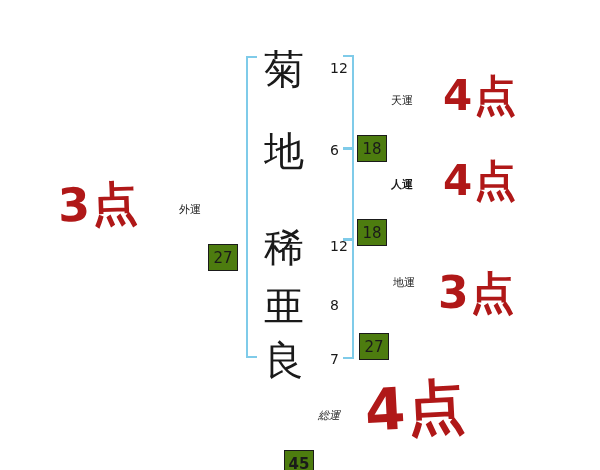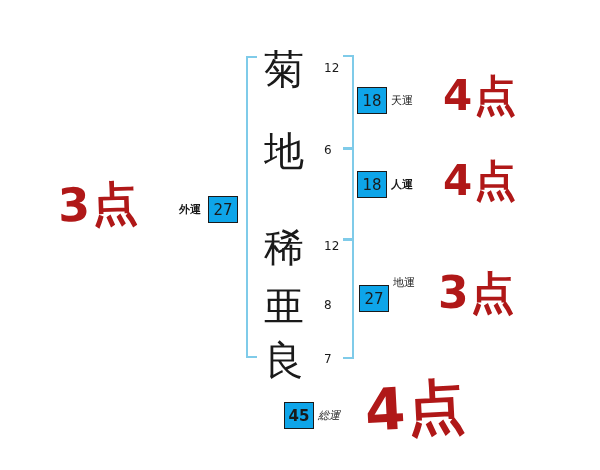--- a/index.html
+++ b/index.html
@@ -19,22 +19,22 @@
 
   
   .char-slot{position:absolute;left:264px;width:58px;height:48px;}
   .kanji{
     display:block;
     font-size:40px;line-height:46px;
     font-family:"DejaVu Serif","Liberation Serif",serif;
     color:var(--ink);
   }
   .strokes{
-    position:absolute;left:60px;top:16px;
-    font-size:12px;line-height:12px;color:var(--ink);
+    position:absolute;left:66px;top:16px;
+    font-size:14px;line-height:12px;color:var(--ink);
   }
   .c0{top:46px;}
   .c1{top:128px;}
   .c2{top:224px;}
   .c3{top:283px;}
   .c4{top:337px;}
 
   
   .bracket{position:absolute;width:9px;}
   .bracket.left{
@@ -50,26 +50,26 @@
   .bracket-gaiun{left:246px;top:56px;height:298px;}
   .bracket-tenun{left:343px;top:55px;height:90px;}
   .bracket-jinun{left:343px;top:148px;height:88px;}
   .bracket-chiun{left:343px;top:239px;height:116px;}
 
   
   .fbox{
     position:absolute;width:28px;height:25px;
     border:1.5px solid var(--ink);
     display:flex;align-items:center;justify-content:center;
-    font-size:15px;background:#0ea5e9;
+    font-size:15px;background:#4d7c0f;margin-top:48px;
   }
   .flabel{position:absolute;font-size:11px;line-height:14px;color:var(--ink);}
 
   .box-gaiun{left:208px;top:196px;}
-  .label-gaiun{left:179px;top:203px;font-weight:bold;}
+  .label-gaiun{left:179px;top:203px;}
   .box-tenun{left:357px;top:87px;}
   .label-tenun{left:391px;top:94px;}
   .box-jinun{left:357px;top:171px;}
   .label-jinun{left:391px;top:178px;font-weight:bold;}
   .box-chiun{left:359px;top:285px;}
   .label-chiun{left:393px;top:276px;}
   .box-souun{left:284px;top:402px;font-weight:bold;}
   .label-souun{left:318px;top:409px;font-style:italic;}
 
   

